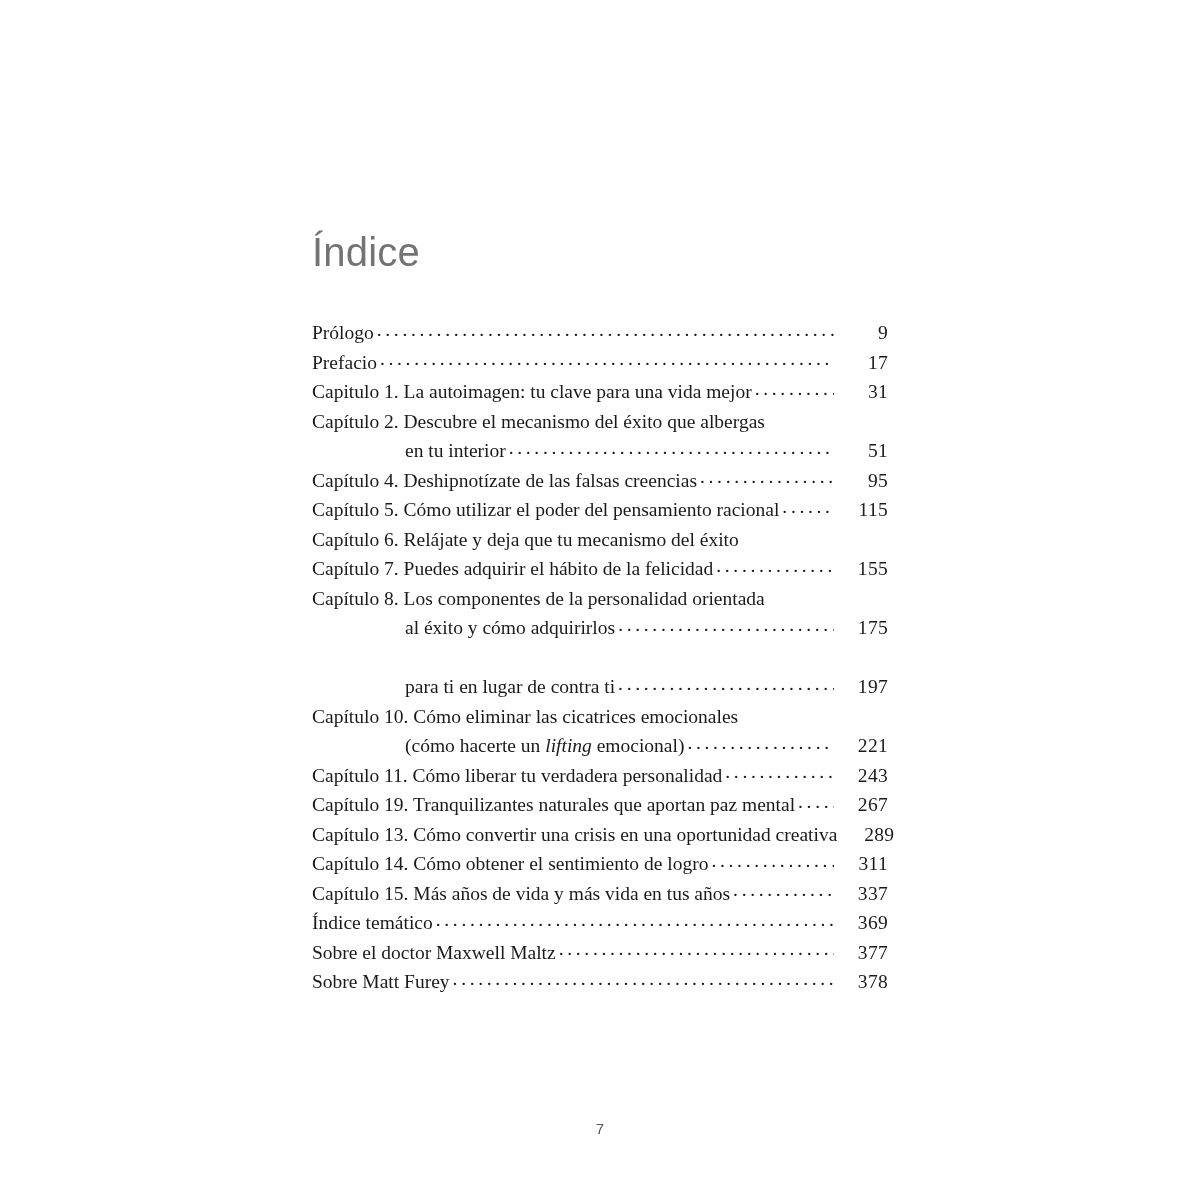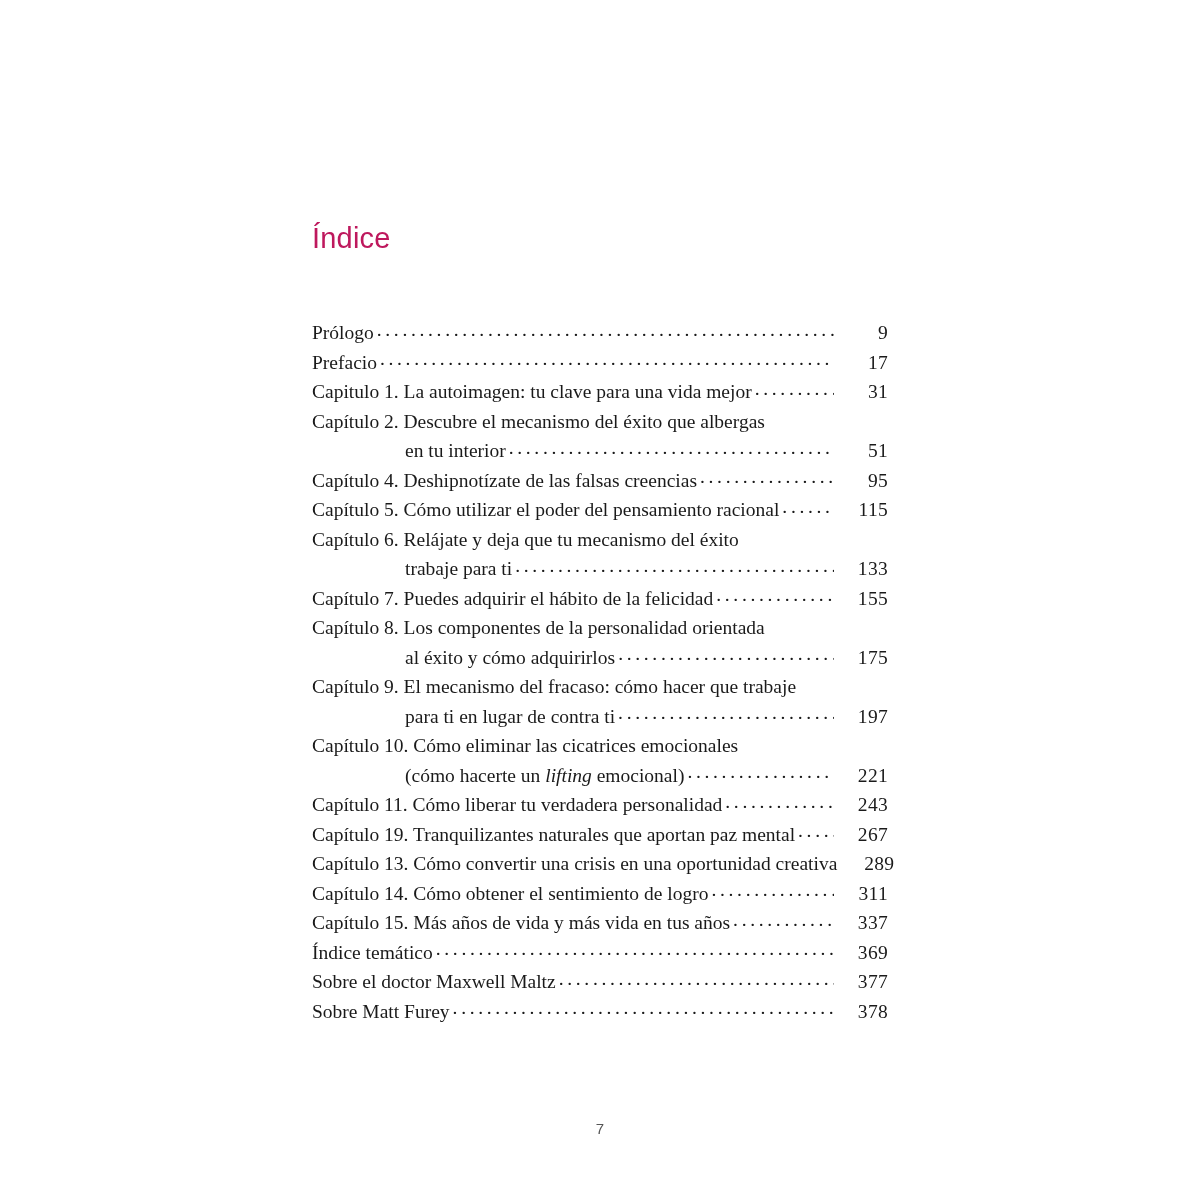--- a/index.html
+++ b/index.html
@@ -15,23 +15,23 @@
     overflow: hidden;
     font-family: "Liberation Serif", "DejaVu Serif", serif;
     color: #1a1a1a;
   }
 
   .page-title {
     position: absolute;
     left: 312px;
     top: 205px;
     font-family: "Liberation Sans", "DejaVu Sans", sans-serif;
-    font-size: 29px;
+    font-size: 40px;
     font-weight: 400;
-    color: #be185d;
+    color: #737373;
     letter-spacing: 0.2px;
     line-height: 1;
   }
 
   .toc {
     position: absolute;
     left: 312px;
     top: 318px;
     width: 576px;
   }
@@ -166,25 +166,20 @@
           <span class="leader"></span>
           <span class="page-num">115</span>
         </div>
       </div>
       <div class="toc-entry">
         <div class="toc-line">
           <span class="entry-text">Capítulo 6. Relájate y deja que tu mecanismo del éxito</span>
           <span class="leader none"></span>
           <span class="page-num empty"></span>
         </div>
-        <div class="toc-line cont">
-          <span class="entry-text">trabaje para ti</span>
-          <span class="leader"></span>
-          <span class="page-num">133</span>
-        </div>
       </div>
       <div class="toc-entry">
         <div class="toc-line">
           <span class="entry-text">Capítulo 7. Puedes adquirir el hábito de la felicidad </span>
           <span class="leader"></span>
           <span class="page-num">155</span>
         </div>
       </div>
       <div class="toc-entry">
         <div class="toc-line">
@@ -193,21 +188,20 @@
           <span class="page-num empty"></span>
         </div>
         <div class="toc-line cont">
           <span class="entry-text">al éxito y cómo adquirirlos</span>
           <span class="leader"></span>
           <span class="page-num">175</span>
         </div>
       </div>
       <div class="toc-entry">
         <div class="toc-line">
-          <span class="entry-text">Capítulo 9. El mecanismo del fracaso: cómo hacer que trabaje</span>
           <span class="leader none"></span>
           <span class="page-num empty"></span>
         </div>
         <div class="toc-line cont">
           <span class="entry-text">para ti en lugar de contra ti </span>
           <span class="leader"></span>
           <span class="page-num">197</span>
         </div>
       </div>
       <div class="toc-entry">

